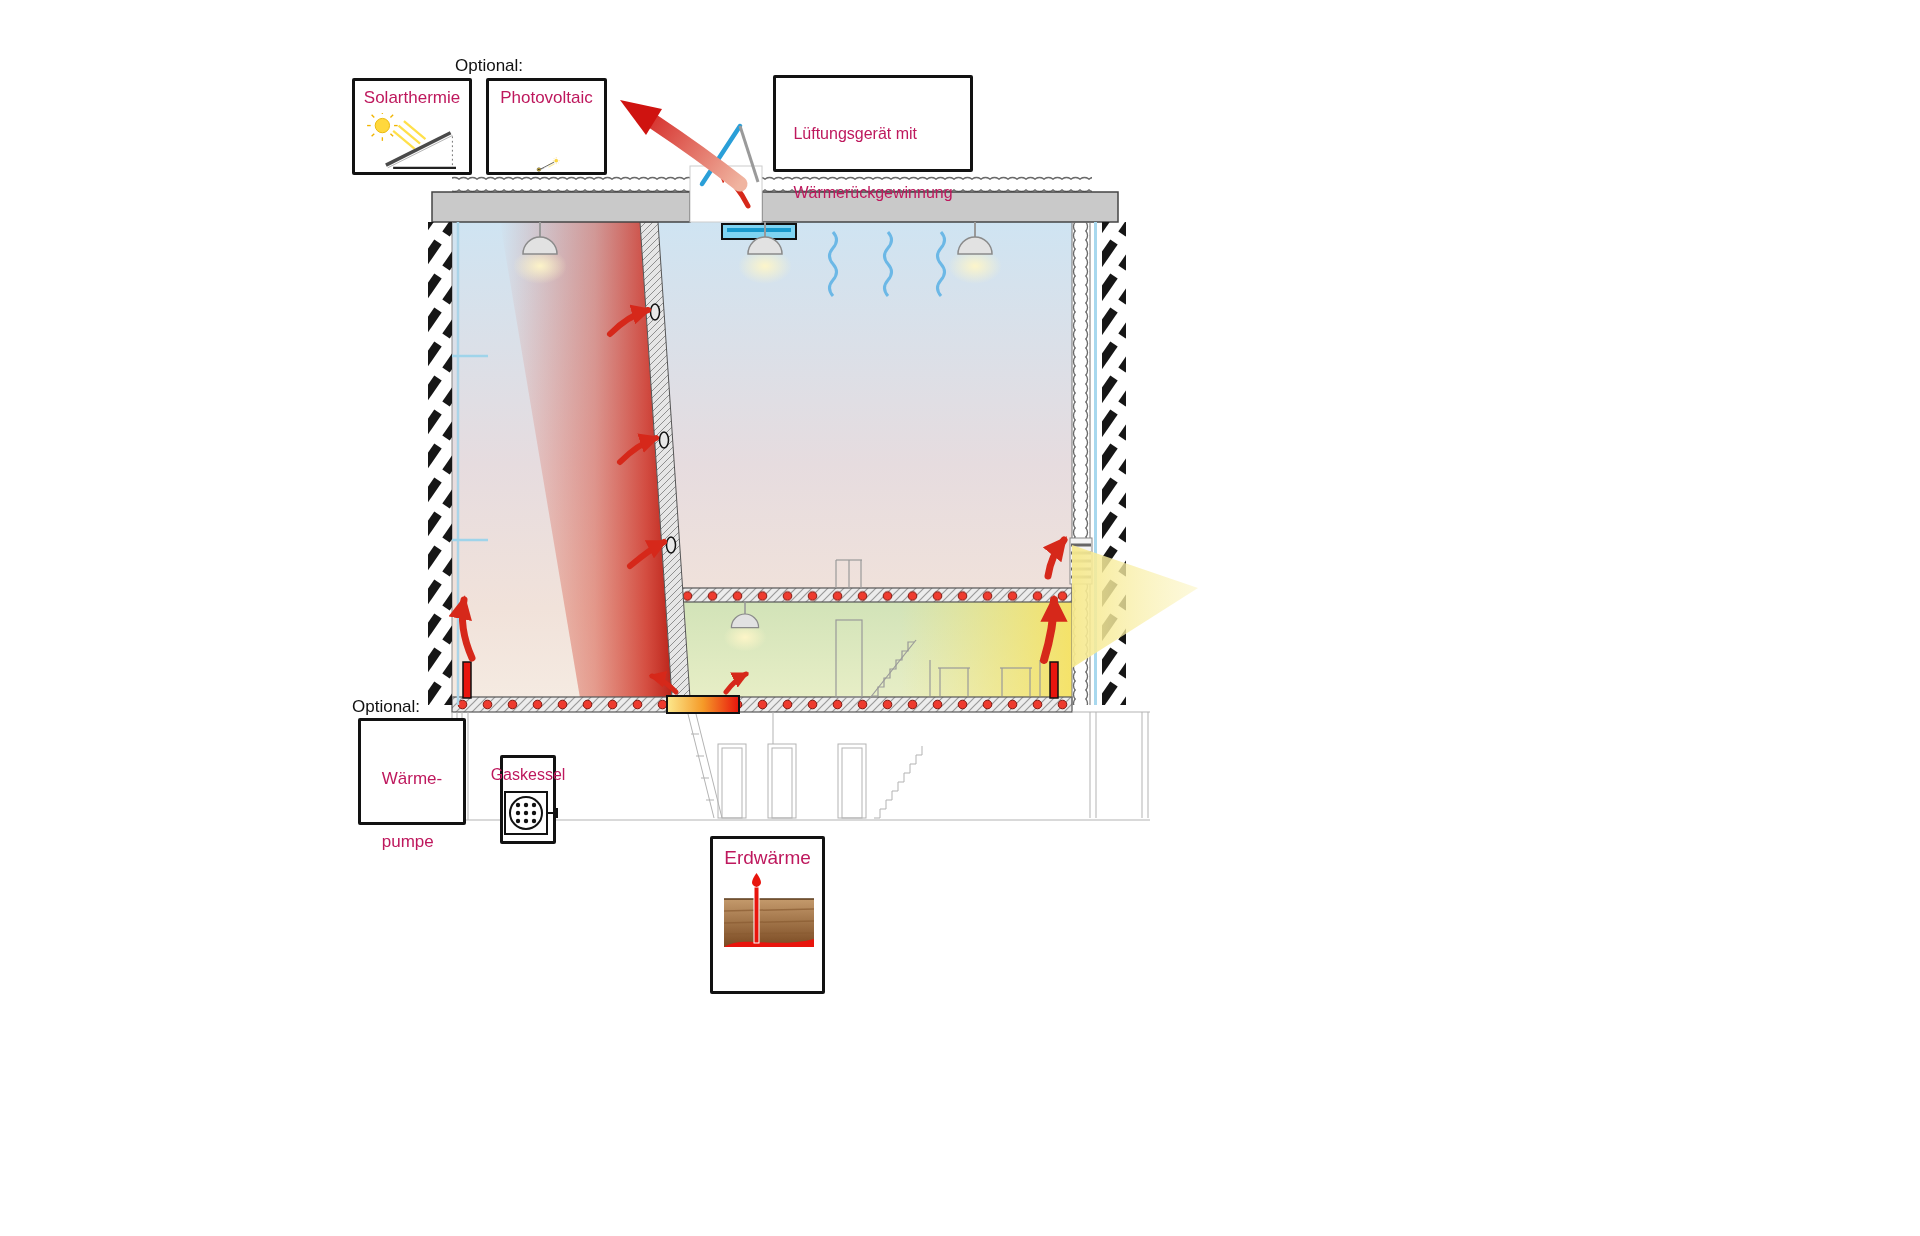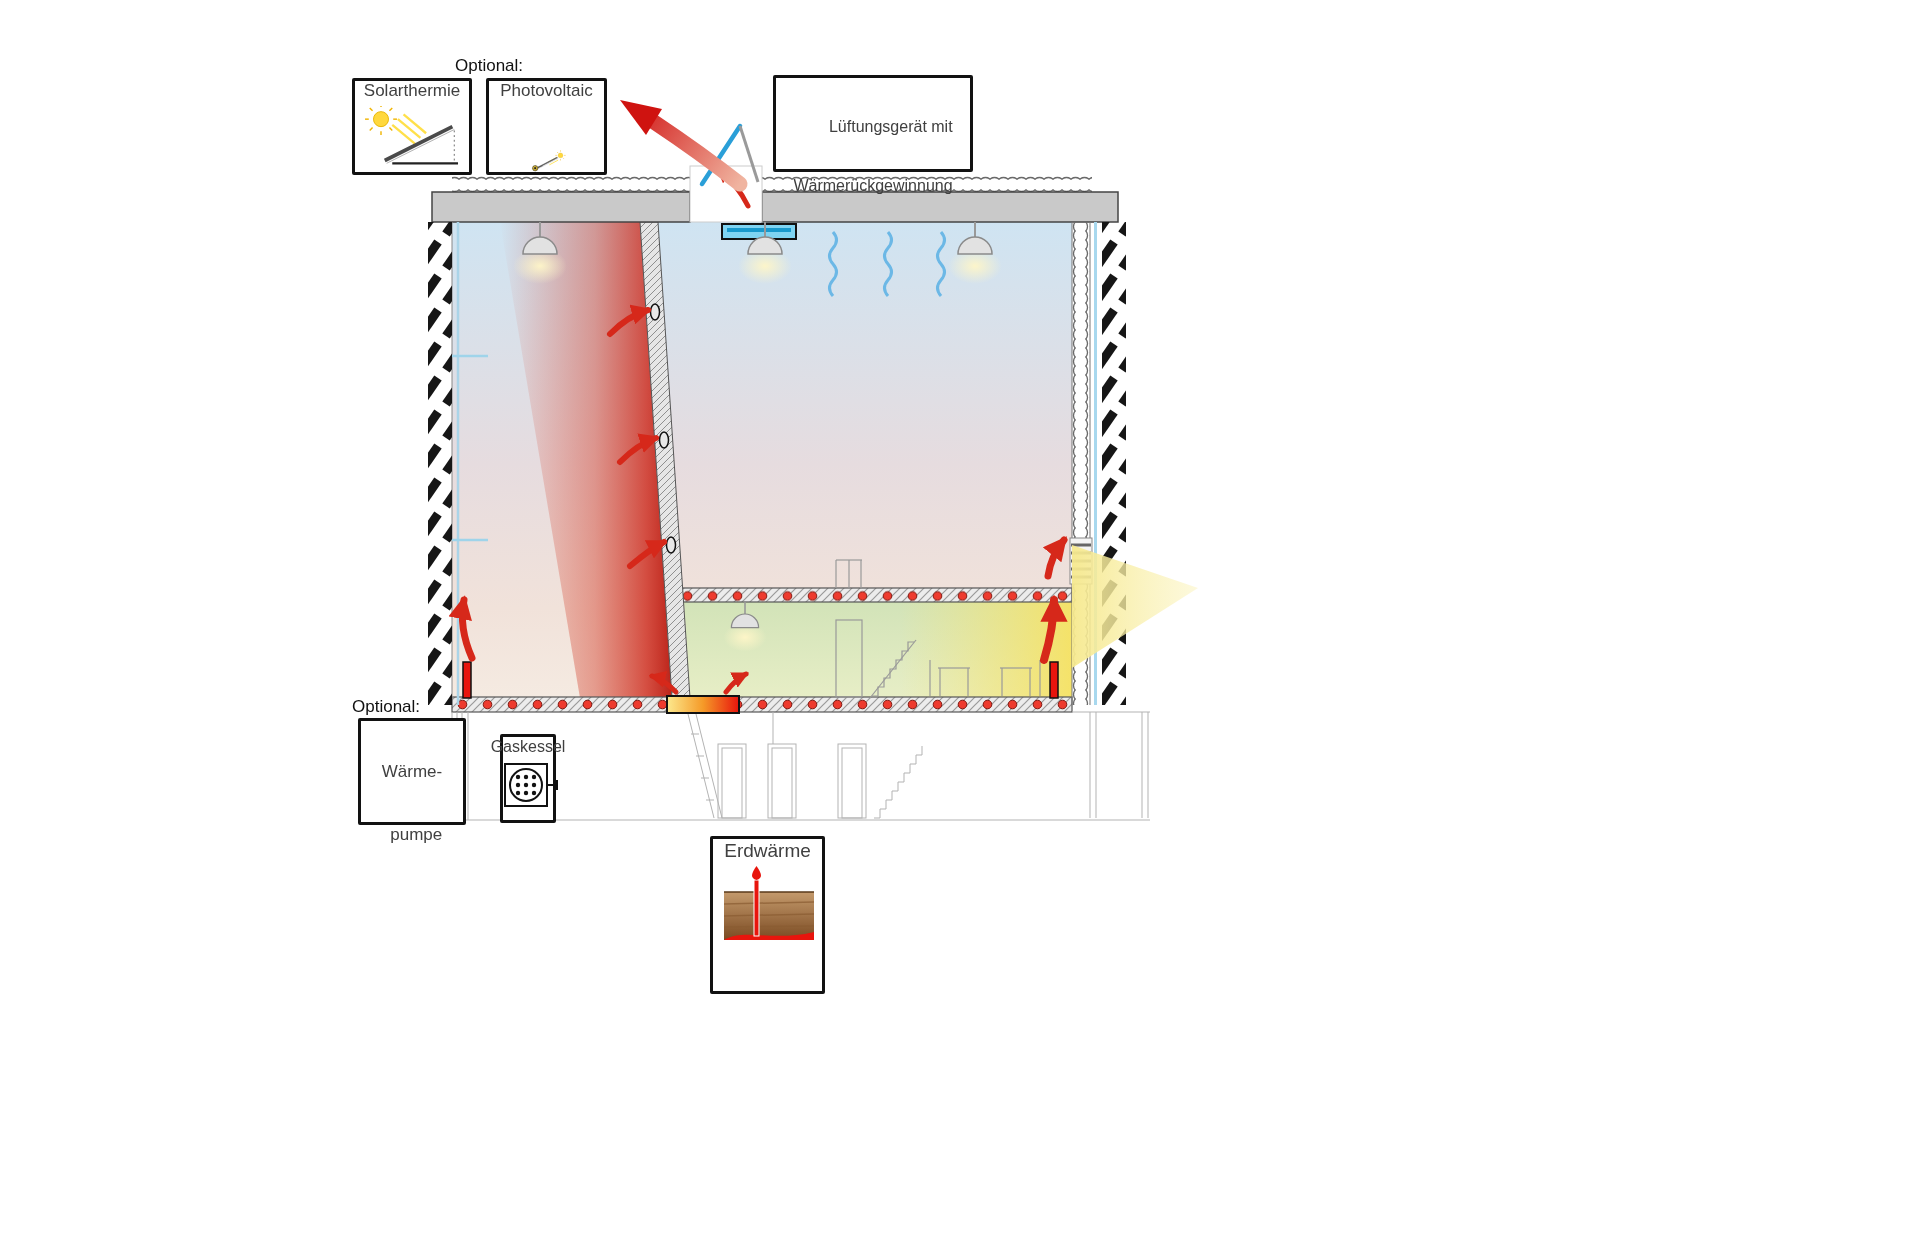--- a/index.html
+++ b/index.html
@@ -1,21 +1,21 @@
 <!DOCTYPE html>
 <html><head>
 <meta charset="utf-8">
 <style>
   html,body{margin:0;padding:0;background:#ffffff;}
   #stage{position:relative;width:1920px;height:1236px;background:#fff;
          font-family:"Liberation Sans",sans-serif;overflow:hidden;}
   #section-svg{position:absolute;left:0;top:0;}
   .legendbox{position:absolute;background:#fff;border:3px solid #121212;border-radius:2px;
              box-sizing:border-box;display:flex;flex-direction:column;align-items:center;}
-  .legendbox .title{font-size:17px;color:#404040;text-align:right;line-height:1.22;white-space:pre;}
+  .legendbox .title{font-size:17px;color:#be185d;text-align:left;line-height:1.22;margin-top:7px;white-space:pre;}
   .legendbox .title.small{font-size:16px;}
   .legendbox .title.big{font-size:19px;}
   .optional{position:absolute;font-size:17px;color:#111;}
   .swatch{width:80px;height:40px;margin-top:8px;
           background:linear-gradient(75deg,#fce98e 8%,#f59a28 48%,#e8150d 92%);}
   .iconsvg{display:block;margin-top:4px;}
 </style>
 </head>
 <body>
 
@@ -329,21 +329,21 @@
   <div class="optional" style="left:352px;top:697px;">Optional:</div>
 
   <div class="legendbox" style="left:358px;top:718px;width:108px;height:107px;">
     <div class="title">
       <span style="display:block">Wärme-</span>
       <span style="display:block">pumpe</span>
     </div>
     <div class="swatch"></div>
   </div>
 
-  <div class="legendbox" style="left:500px;top:734px;width:56px;height:89px;">
+  <div class="legendbox" style="left:500px;top:755px;width:56px;height:89px;">
     <div class="title small">Gaskessel</div>
     <svg class="iconsvg" width="74" height="52" viewBox="0 0 74 52">
       <rect x="14" y="3" width="42" height="42" fill="#fff" stroke="#111" stroke-width="2"></rect>
       <circle cx="35" cy="24" r="16" fill="#fff" stroke="#111" stroke-width="2"></circle>
       <g fill="#111">
         <circle cx="27" cy="16" r="2.2"></circle>
           <circle cx="35" cy="16" r="2.2"></circle>
           <circle cx="43" cy="16" r="2.2"></circle>
         <circle cx="27" cy="24" r="2.2"></circle>
           <circle cx="35" cy="24" r="2.2"></circle>

